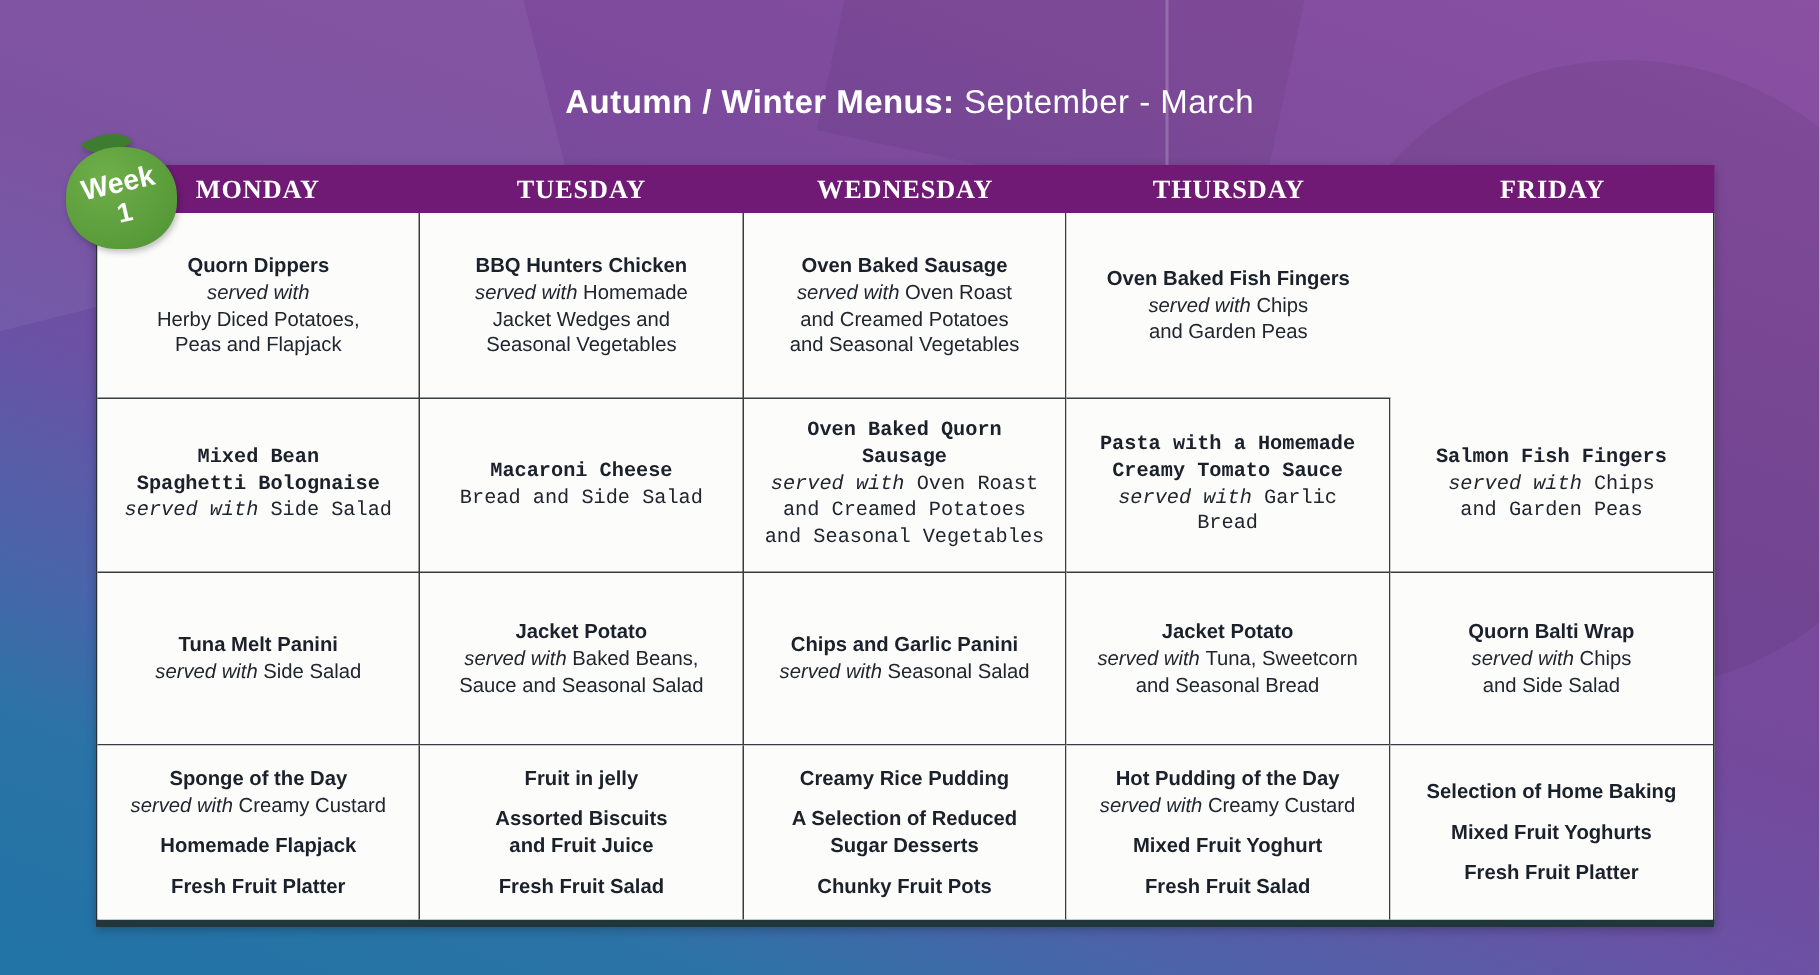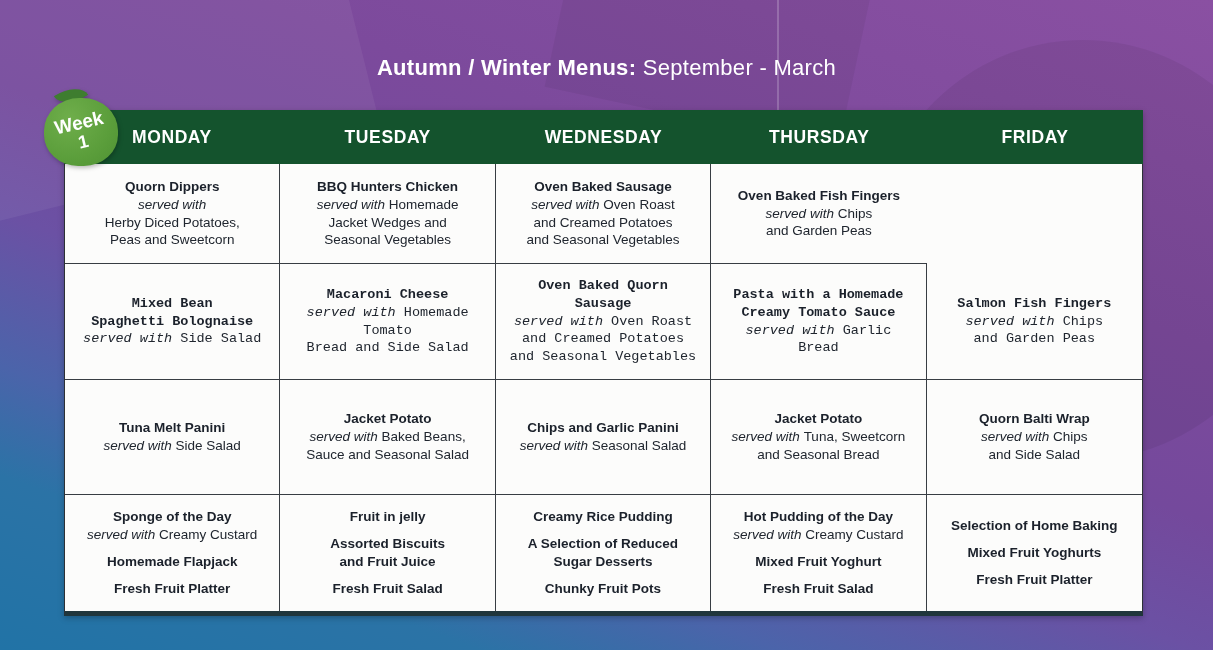--- a/index.html
+++ b/index.html
@@ -21,29 +21,29 @@
   }
   .page-title .t-bold{font-weight:bold;}
   .page-title .t-reg{font-weight:normal;}
 
   .menu{
     position:absolute;left:64px;top:110px;width:1079px;
     box-shadow:0 2px 6px rgba(0,0,0,0.25);
   }
   .menu-header{
     display:grid;grid-template-columns:repeat(5,1fr);
-    background:#14532d;height:54px;
+    background:#701a75;height:32px;font-family:Liberation Serif, serif;
   }
   .day{
     color:#ffffff;font-weight:bold;font-size:17.5px;letter-spacing:0.6px;
     display:flex;align-items:center;justify-content:center;
   }
   .menu-body{border:1px solid #2c3136;border-top:none;border-bottom:5px solid #20363c;background:#fcfcfb;}
   .menu-row{display:grid;grid-template-columns:repeat(5,1fr);}
-  .menu-row:nth-child(1){height:100px;}
+  .menu-row:nth-child(1){height:124px;}
   .menu-row:nth-child(2){height:116px;font-family:Liberation Mono, monospace;}
   .menu-row:nth-child(3){height:115px;}
   .menu-row:nth-child(4){height:116px;}
   .menu-cell{
     border-right:1px solid #383d43;border-bottom:1px solid #383d43;
     display:flex;flex-direction:column;align-items:center;justify-content:center;
     text-align:center;padding:6px 10px;box-sizing:border-box;
     color:#20262f;font-size:13.5px;line-height:1.32;background:#fcfcfb;
   }
   .menu-cell:last-child{border-right:none;}
@@ -92,21 +92,21 @@
       <div class="day">WEDNESDAY</div>
       <div class="day">THURSDAY</div>
       <div class="day">FRIDAY</div>
     </div>
   <div class="menu-body">
       <div class="menu-row">
         <div class="menu-cell">
           <div class="line"><span class="seg b">Quorn Dippers</span></div>
           <div class="line"><span class="seg i">served with</span></div>
           <div class="line"><span class="seg r">Herby Diced Potatoes,</span></div>
-          <div class="line"><span class="seg r">Peas and Sweetcorn</span></div>
+          <div class="line"><span class="seg r">Peas and Flapjack</span></div>
         </div>
         <div class="menu-cell">
           <div class="line"><span class="seg b">BBQ Hunters Chicken</span></div>
           <div class="line"><span class="seg i">served with </span><span class="seg r">Homemade</span></div>
           <div class="line"><span class="seg r">Jacket Wedges and</span></div>
           <div class="line"><span class="seg r">Seasonal Vegetables</span></div>
         </div>
         <div class="menu-cell">
           <div class="line"><span class="seg b">Oven Baked Sausage</span></div>
           <div class="line"><span class="seg i">served with </span><span class="seg r">Oven Roast</span></div>
@@ -120,21 +120,20 @@
         </div>
       </div>
       <div class="menu-row">
         <div class="menu-cell">
           <div class="line"><span class="seg b">Mixed Bean</span></div>
           <div class="line"><span class="seg b">Spaghetti Bolognaise</span></div>
           <div class="line"><span class="seg i">served with </span><span class="seg r">Side Salad</span></div>
         </div>
         <div class="menu-cell">
           <div class="line"><span class="seg b">Macaroni Cheese</span></div>
-          <div class="line"><span class="seg i">served with </span><span class="seg r">Homemade Tomato</span></div>
           <div class="line"><span class="seg r">Bread and Side Salad</span></div>
         </div>
         <div class="menu-cell">
           <div class="line"><span class="seg b">Oven Baked Quorn Sausage</span></div>
           <div class="line"><span class="seg i">served with </span><span class="seg r">Oven Roast</span></div>
           <div class="line"><span class="seg r">and Creamed Potatoes</span></div>
           <div class="line"><span class="seg r">and Seasonal Vegetables</span></div>
         </div>
         <div class="menu-cell">
           <div class="line"><span class="seg b">Pasta with a Homemade</span></div>

